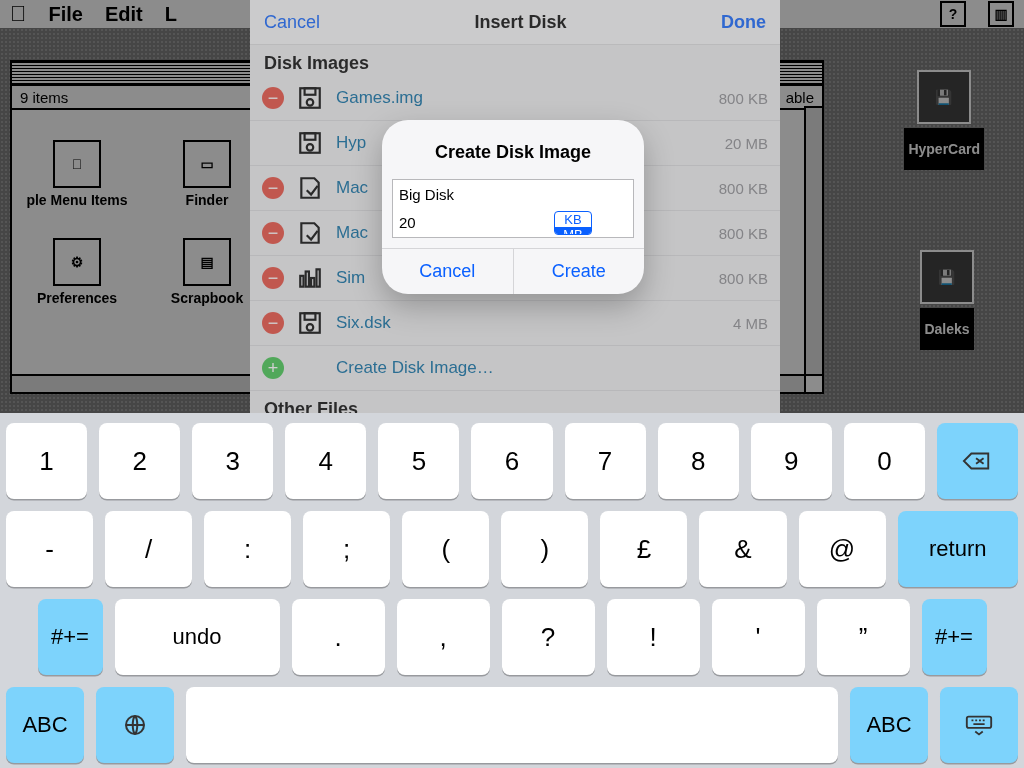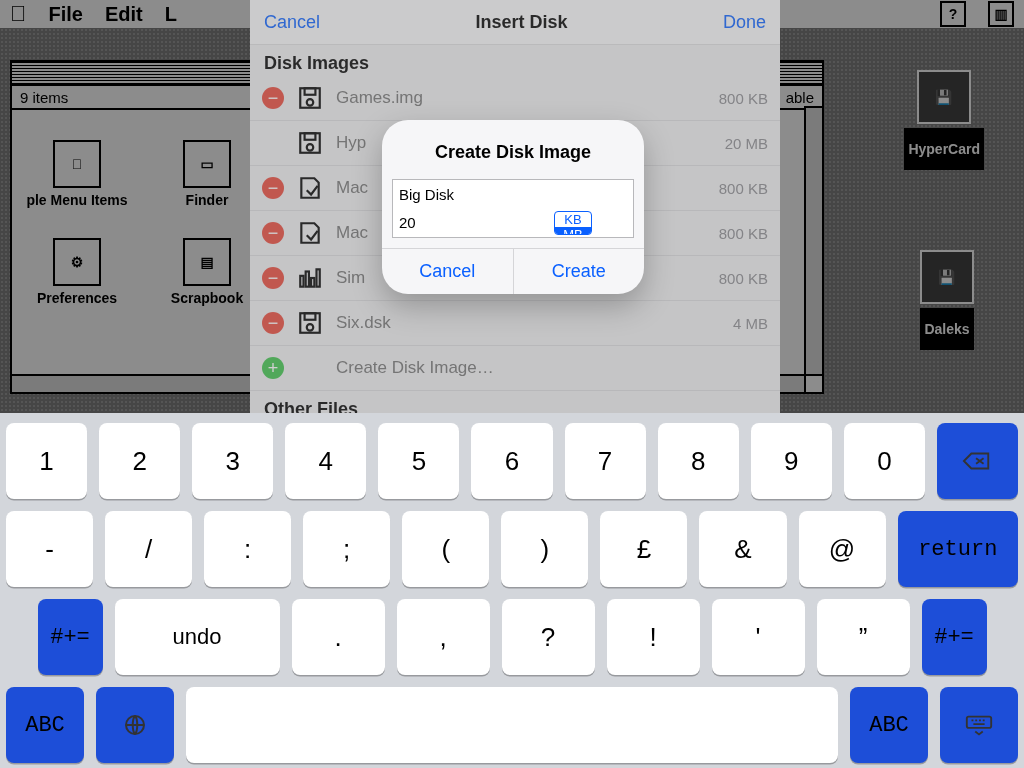--- a/index.html
+++ b/index.html
@@ -31,21 +31,21 @@
   .sheet-overlay { position:absolute; inset:0; background:rgba(120,120,120,0.35); }
   .sheet .nav { height:44px; display:flex; align-items:center; justify-content:space-between; padding:0 14px; font-size:18px; background:#f7f7f9; border-bottom:1px solid rgba(0,0,0,0.1);}
   .sheet .nav .link { color:#0a60ff; }
   .sheet .nav .title { font-weight:600; color:#000; }
   .section-h { font-size:18px; font-weight:700; padding:8px 14px 2px; color:#000; }
   .row { display:flex; align-items:center; height:44px; padding:0 12px; gap:12px; border-bottom:0.5px solid rgba(0,0,0,0.08); }
   .row .delete-badge { width:22px; height:22px; border-radius:11px; background:#e8483a; color:#fff; display:flex; align-items:center; justify-content:center; font-size:18px; line-height:1; }
   .row .add-badge { width:22px; height:22px; border-radius:11px; background:#3cc24a; color:#fff; display:flex; align-items:center; justify-content:center; font-size:18px; line-height:1; }
   .row .ficon { width:28px; height:28px; display:flex; align-items:center; justify-content:center; }
   .row .ficon svg { width:26px; height:26px; stroke:#000; fill:none; stroke-width:2; }
-  .row .fname { flex:1; font-size:17px; color:#737373; white-space:nowrap; overflow:hidden; text-overflow:ellipsis; }
+  .row .fname { flex:1; font-size:17px; color:#0369a1; white-space:nowrap; overflow:hidden; text-overflow:ellipsis; }
   .row .fsize { font-size:15px; color:#8a8a8f; }
   .row.indent .delete-badge { visibility:hidden; }
 
   
   .alert { position:absolute; left:382px; top:120px; width:262px; background:#f6f6f8; border-radius:26px; box-shadow:0 12px 30px rgba(0,0,0,0.25); overflow:hidden; }
   .alert .atitle { text-align:center; font-size:18px; font-weight:700; padding:22px 10px 16px; }
   .alert .fields { padding:0 10px 10px; }
   .alert input[type=text] { width:100%; box-sizing:border-box; height:30px; border:1px solid #b8b8bb; background:#fff; font-size:15px; padding:4px 6px; outline:none; }
   .alert .field2 { display:flex; margin-top:-1px; }
   .alert .field2 input { border-top:none; }
@@ -54,21 +54,21 @@
   .alert .seg .sel { background:#0a60ff; color:#fff; }
   .alert .abtns { display:flex; border-top:1px solid #d5d5d8; }
   .alert .abtns div { flex:1; text-align:center; padding:12px 0; color:#0a60ff; font-size:18px; }
   .alert .abtns div + div { border-left:1px solid #d5d5d8; }
 
   
   .kbd { position:absolute; left:0; right:0; bottom:0; height:355px; background:#d3d6db; padding:10px 6px 8px; box-sizing:border-box; display:flex; flex-direction:column; gap:12px; }
   .krow { display:flex; gap:12px; justify-content:center; }
   .key { background:#fff; border-radius:8px; box-shadow:0 1.5px 0 rgba(0,0,0,0.28); display:flex; align-items:center; justify-content:center; font-size:26px; color:#000; height:76px; }
   .key.small { font-size:22px; }
-  .key.gray { background:#1d4ed8;font-family:Liberation Mono, monospace; }
+  .key.gray { background:#7dd3fc; }
   .r1 .key { width:82px; }
   .r2 .key { width:94px; }
   .r3 .key { width:93px; }
   .r3 .wide { width:165px; }
   .r3 .edge { width:65px; }
   .r4 { gap:12px;justify-content:center; }
   .r4 .key { width:78px; }
   .r4 .space { flex:1; }
   .kbd svg.icon { width:30px; height:24px; stroke:#333; fill:none; stroke-width:2; }
 </style>
@@ -138,21 +138,21 @@
       </div>
     <span class="lbl">Daleks</span>
   </div>
 </div>
 
 <div class="sheet-wrap">
   <div class="sheet">
     <div class="nav">
       <span class="link">Cancel</span>
       <span class="title">Insert Disk</span>
-      <span class="link" style="font-weight:400;">Done</span>
+      <span class="link" style="font-weight:700;">Done</span>
     </div>
     <div class="section-h">Disk Images</div>
 
     <div class="row">
       <div class="delete-badge">−</div>
       <div class="ficon">
           <svg viewBox="0 0 24 24">
             <rect x="3" y="3" width="18" height="18"></rect>
             <rect x="7" y="3" width="10" height="6"></rect>
             <circle cx="12" cy="16" r="3"></circle>

